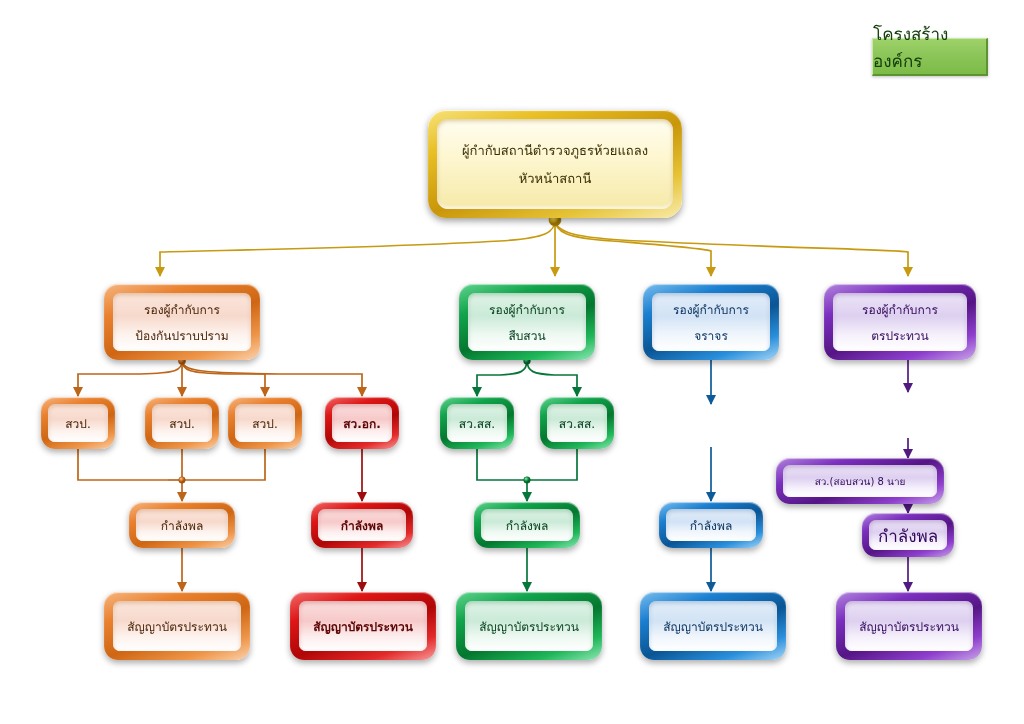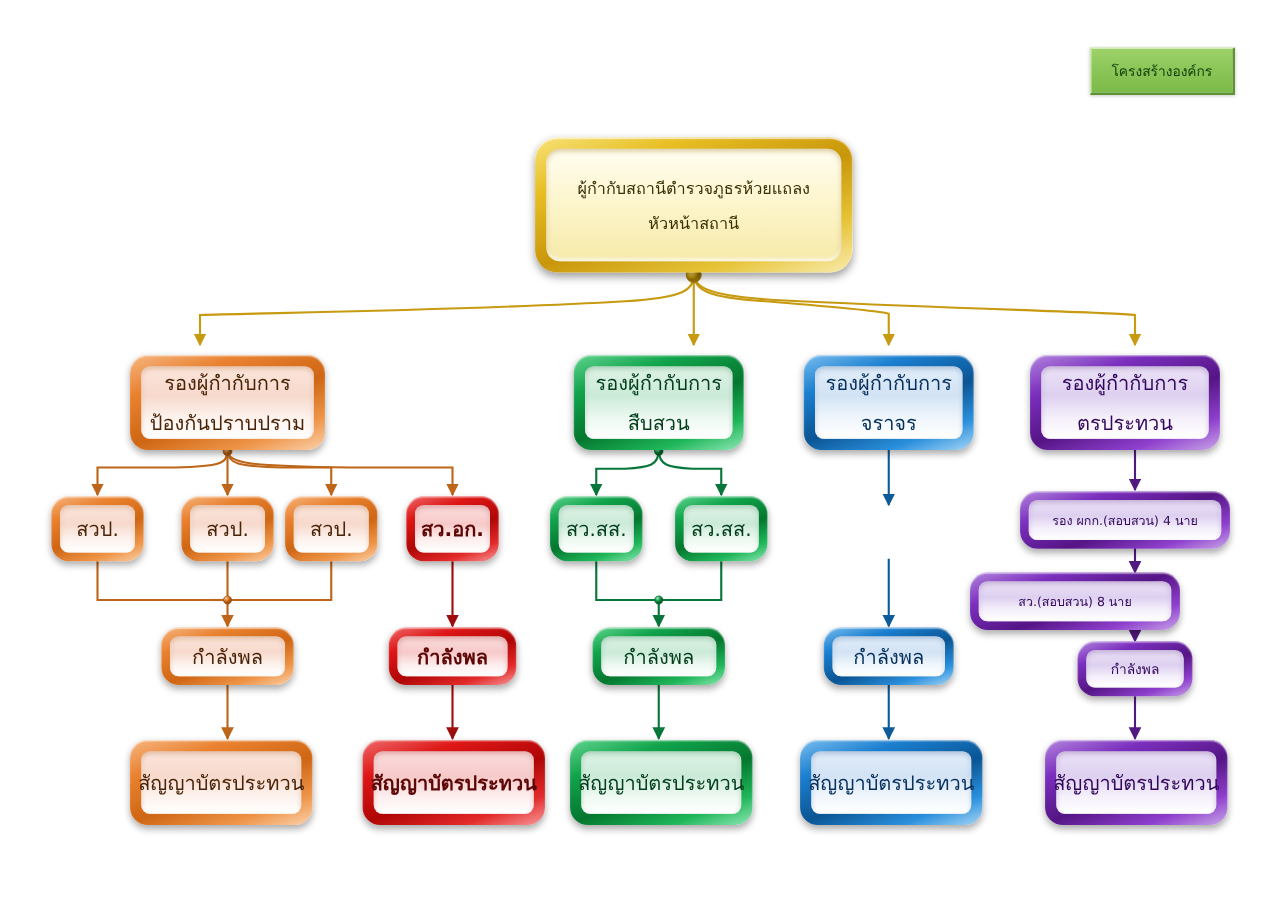--- a/index.html
+++ b/index.html
@@ -113,22 +113,22 @@
     border-left:1px solid #cbe8ab;
     border-right:2px solid #5d9331;
     border-bottom:2px solid #5d9331;
     color:#14400a;
     box-shadow:0 1px 3px rgba(0,0,0,.25);
     z-index:4;
     box-sizing:border-box;
   }
 
   .t13{font-size:13px;}
-  .t12{font-size:16px;}
-  .t11{font-size:11px;}
+  .t12{font-size:12px;}
+  .t11{font-size:17px;align-items:flex-end;}
   .t10{font-size:10px;}
   .gap4{height:7px;}
 </style>
 </head>
 <body>
 
 <div id="canvas">
 
   <svg id="wires" viewBox="0 0 1024 724" xmlns="http://www.w3.org/2000/svg">
     <defs>
@@ -284,25 +284,20 @@
       <span class="line t12">สว.สส.</span>
     </div>
   </div>
   <div class="node green thin" style="left:540px;top:397px;width:74px;height:52px;">
     <div class="inner">
       <span class="line t12">สว.สส.</span>
     </div>
   </div>
 
 
-  <div class="node purple thin" style="left:816px;top:393px;width:168px;height:46px;">
-    <div class="inner">
-      <span class="line t10">รอง ผกก.(สอบสวน) 4  นาย</span>
-    </div>
-  </div>
   <div class="node purple thin" style="left:776px;top:458px;width:168px;height:46px;">
     <div class="inner">
       <span class="line t10">สว.(สอบสวน) 8 นาย</span>
     </div>
   </div>
 
   <div class="node orange thin" style="left:129px;top:502px;width:106px;height:46px;">
     <div class="inner">
       <span class="line t12">กำลังพล</span>
     </div>

